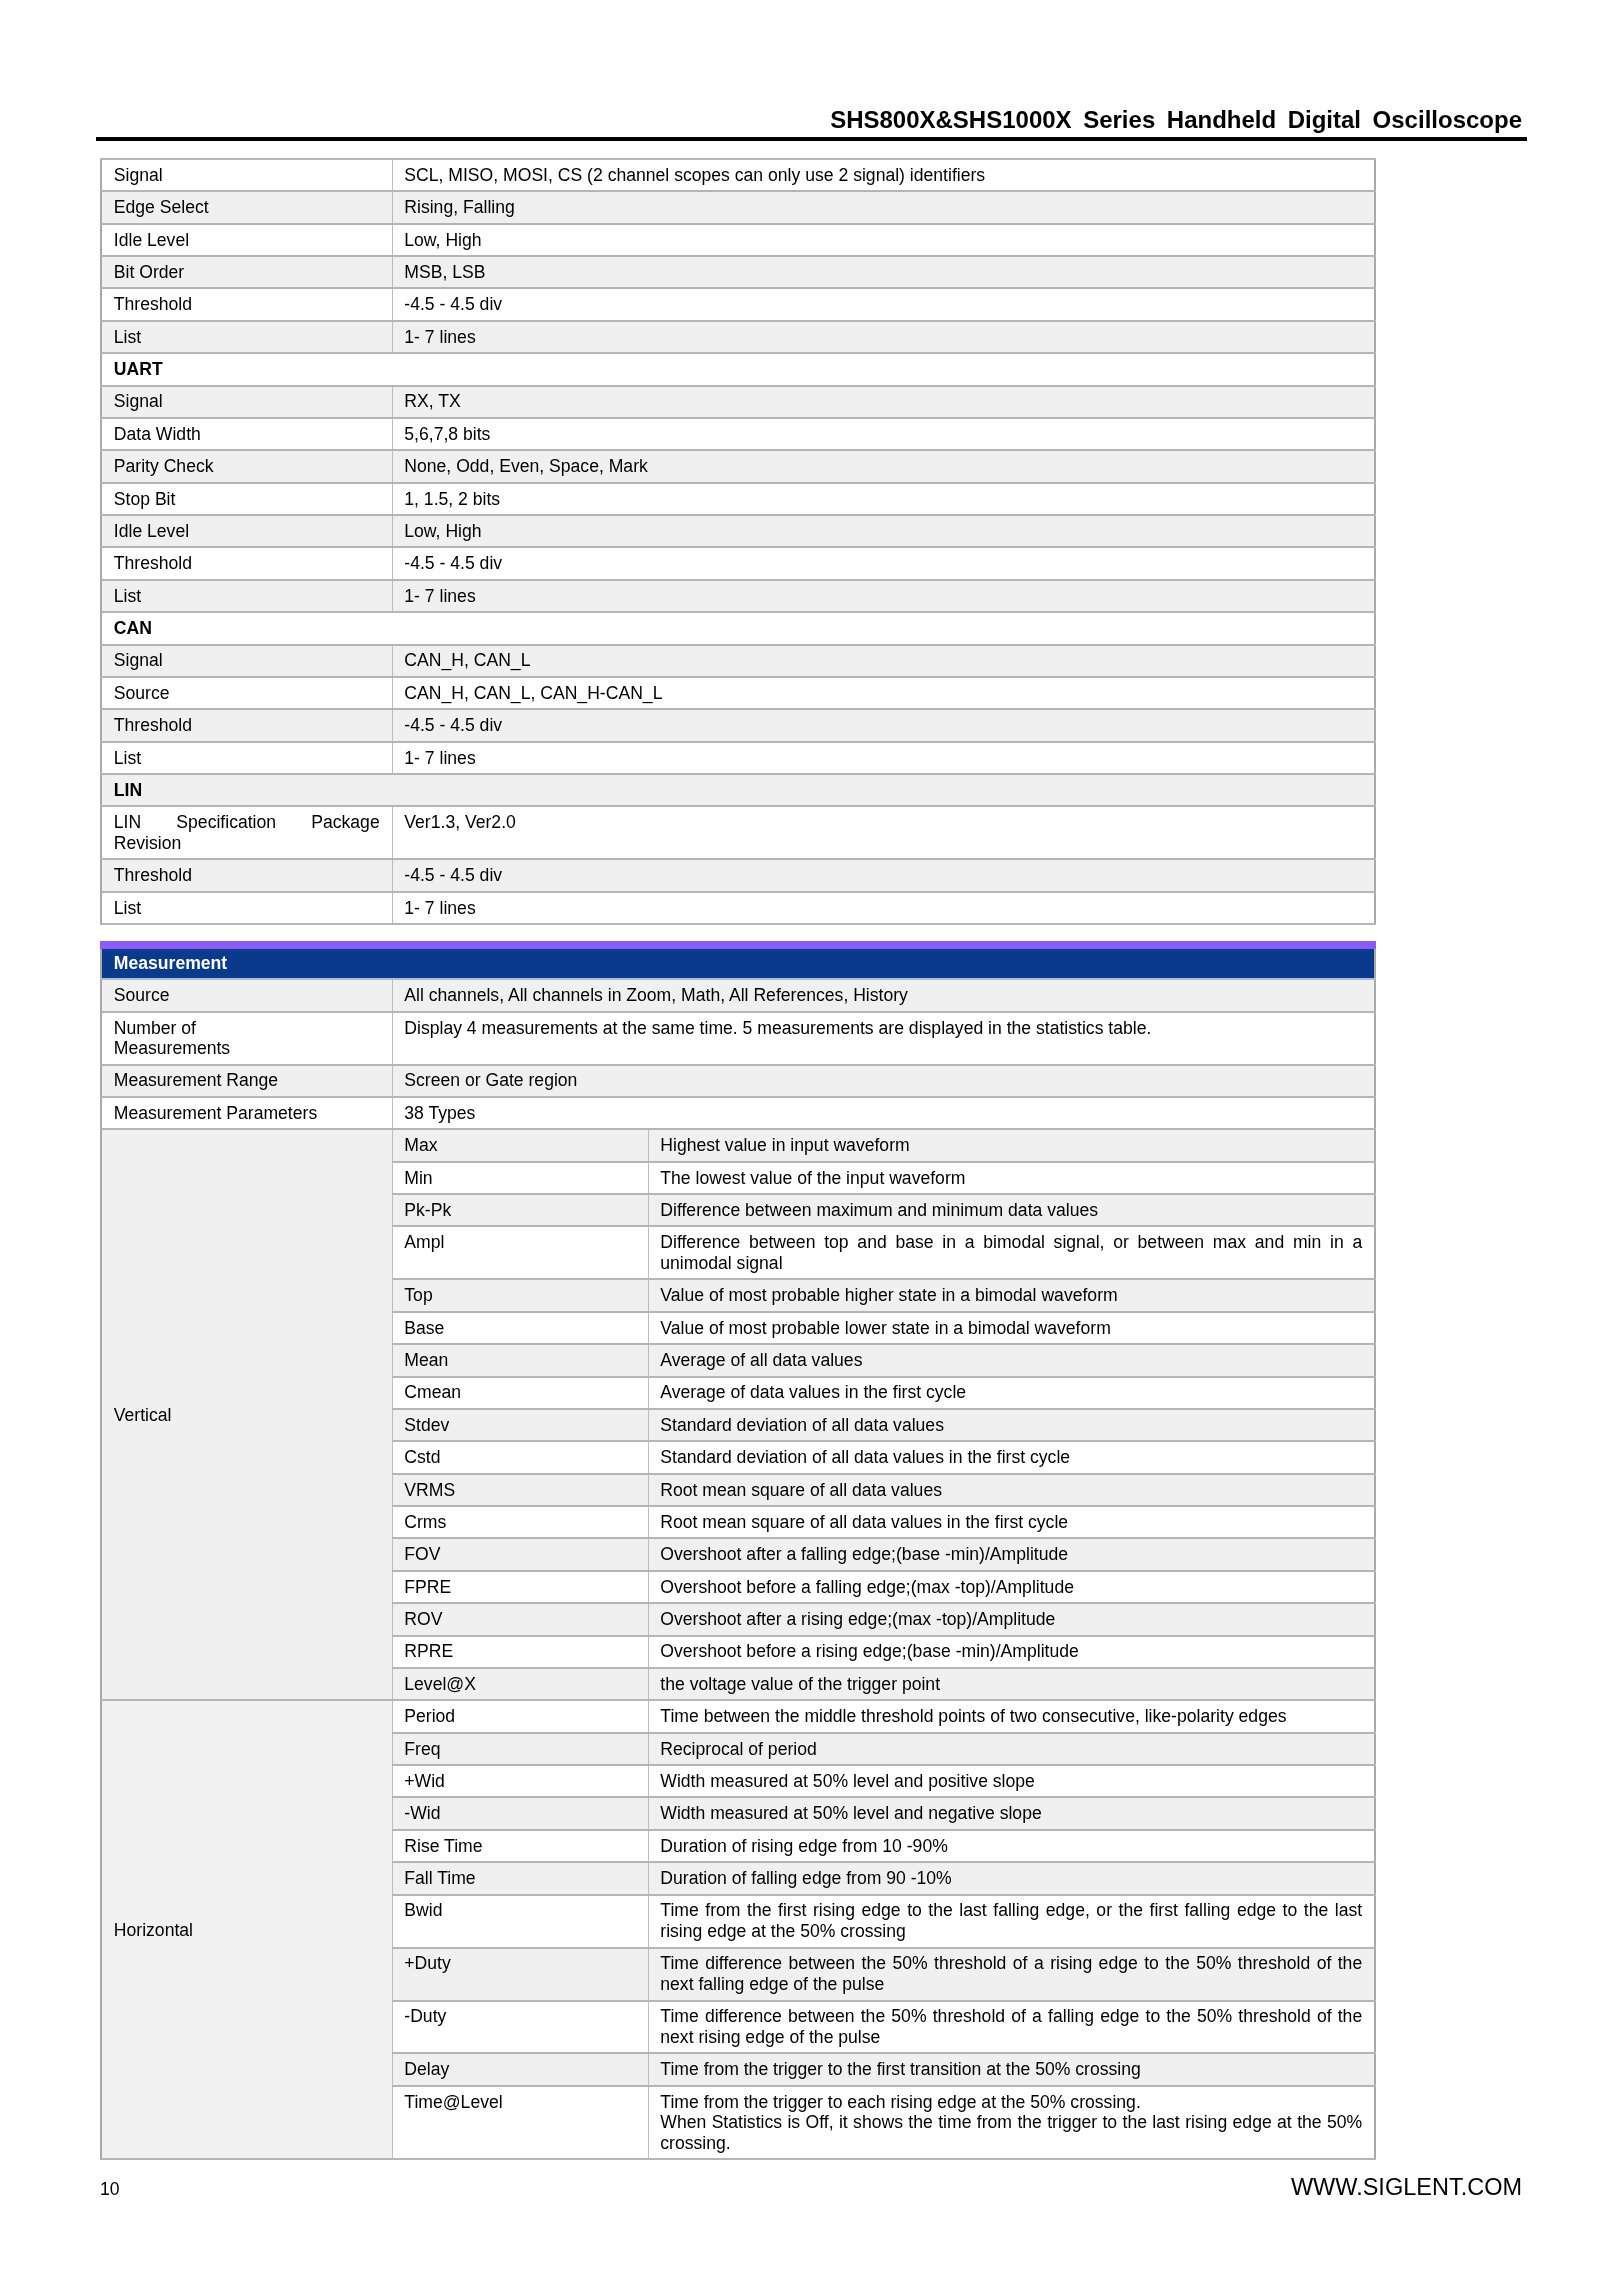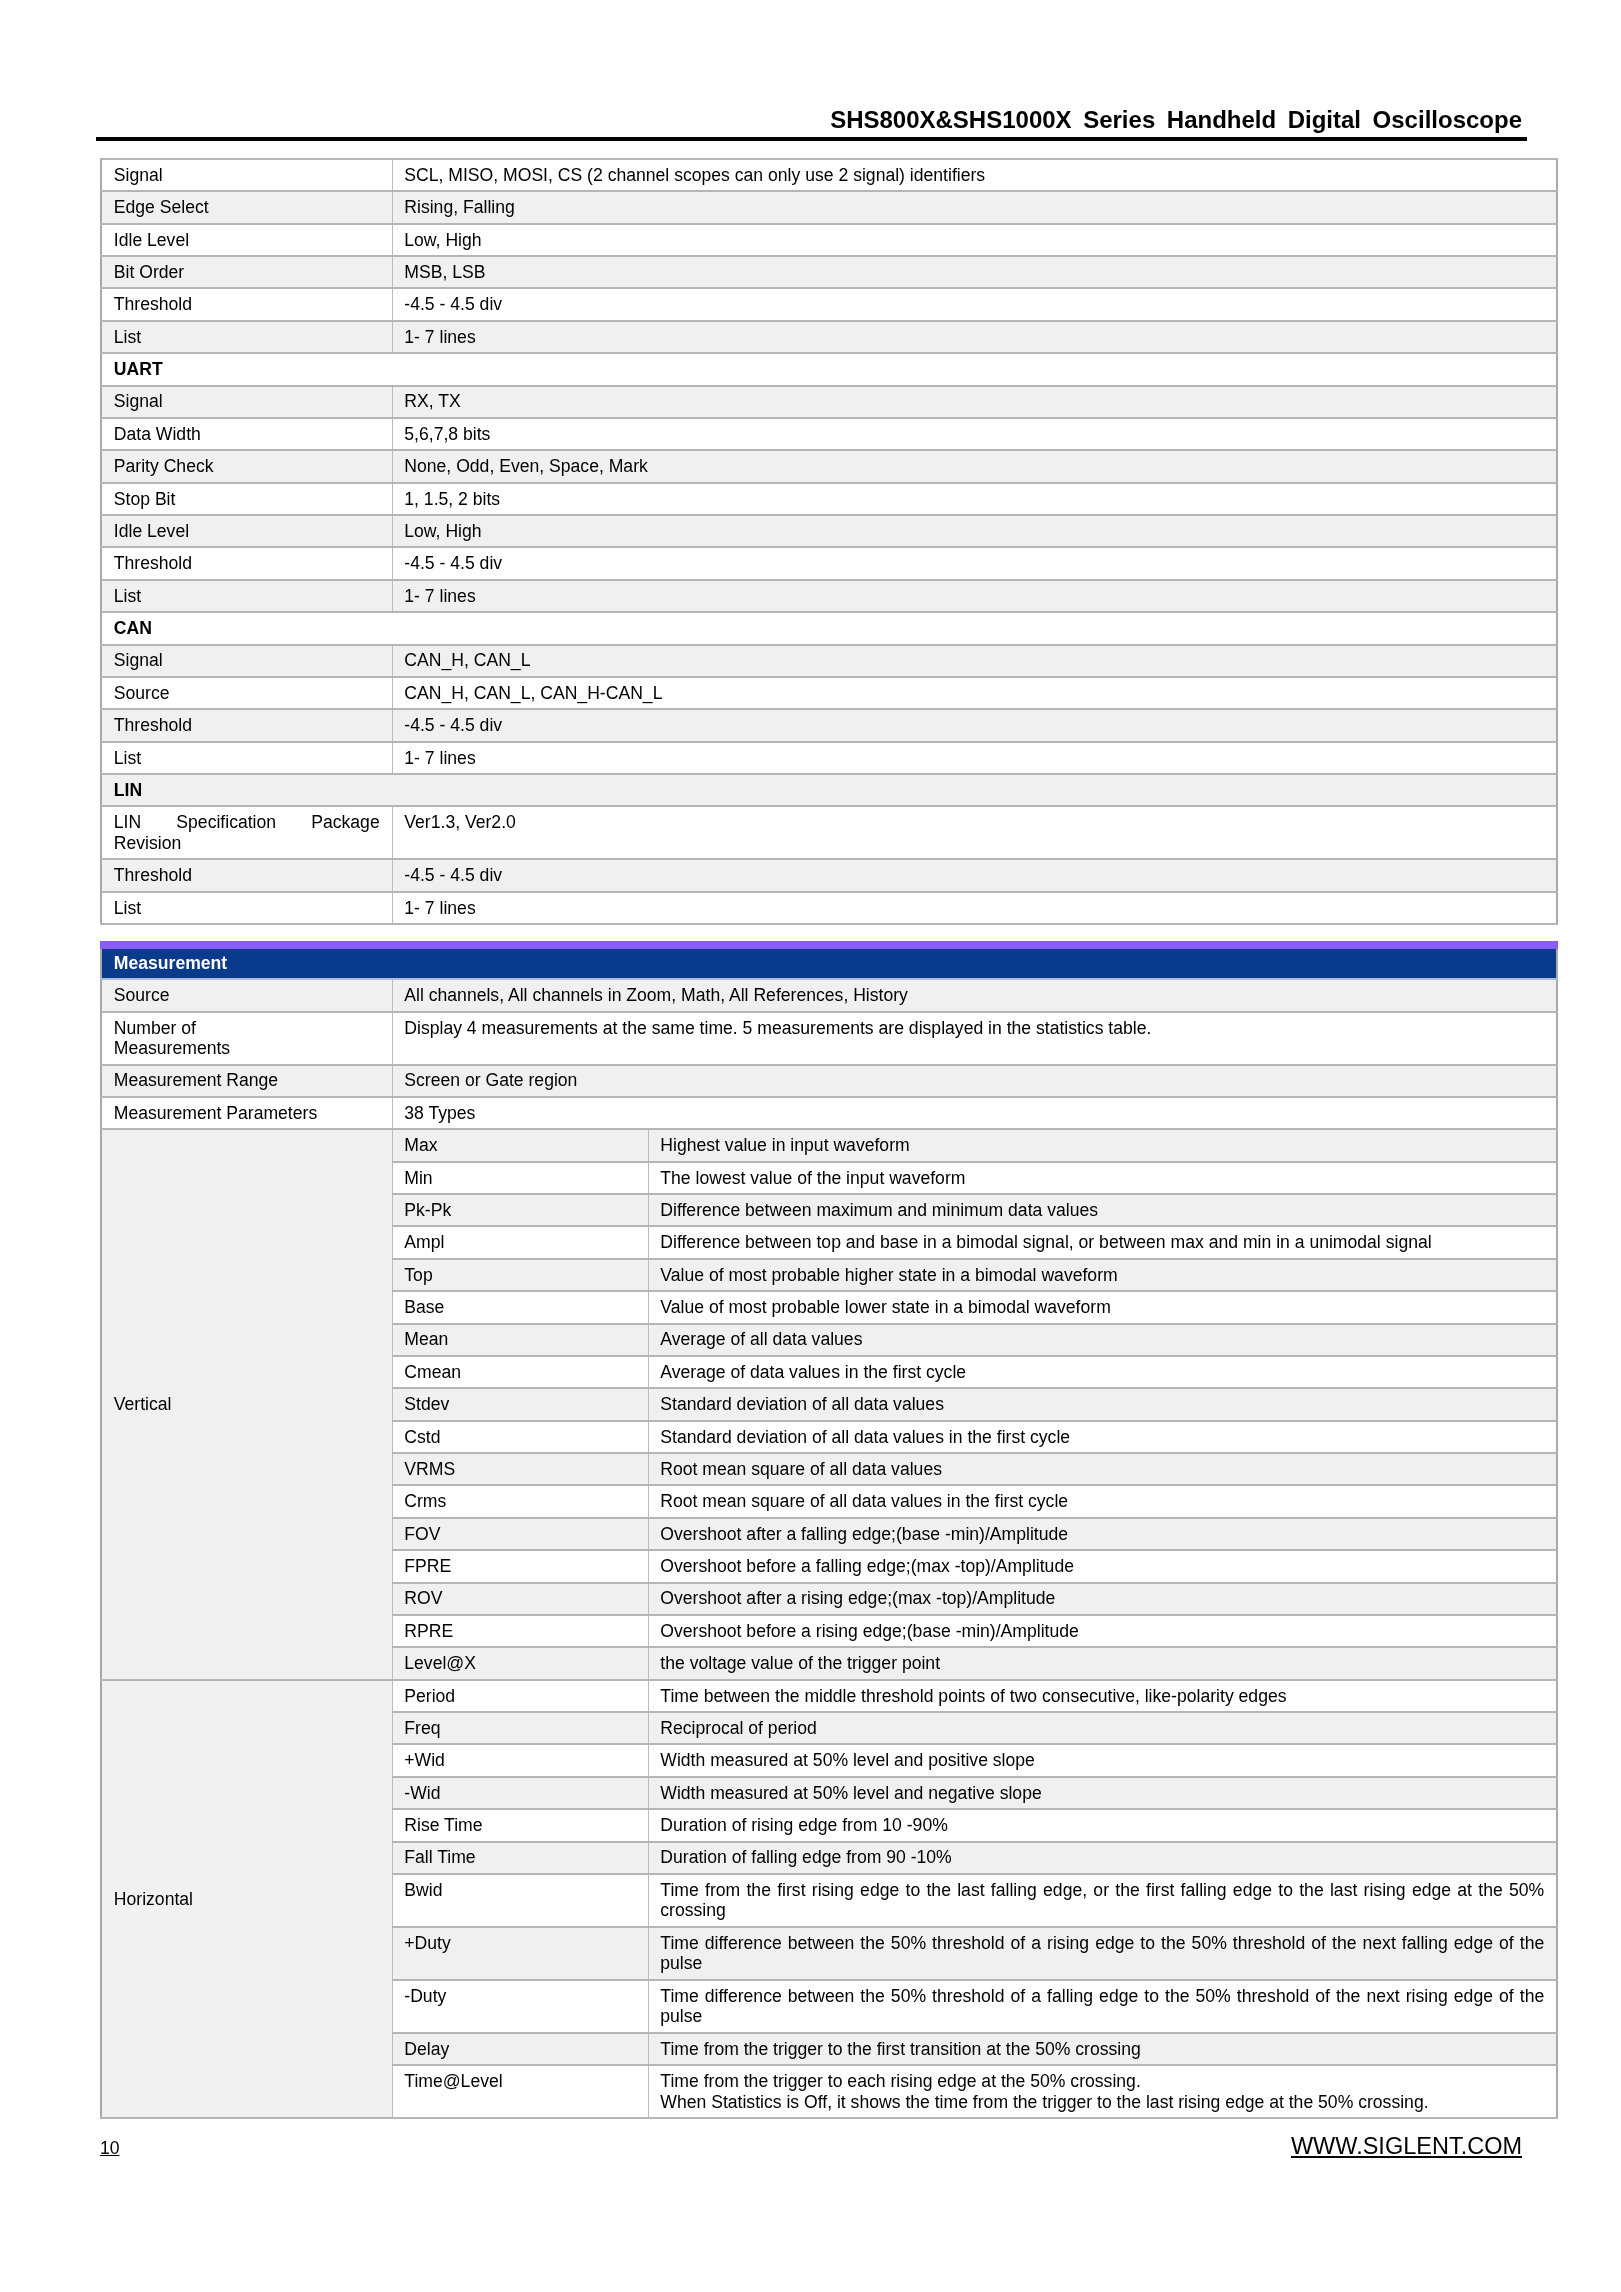--- a/index.html
+++ b/index.html
@@ -10,21 +10,21 @@
   }
   .page{position:absolute;inset:0;}
   .header-title{
     margin:108px 99px 0 100px;
     text-align:right;font-size:24px;font-weight:700;word-spacing:4.9px;
     line-height:23.5px;white-space:nowrap;
   }
   .header-rule{margin:5.9px 94px 0 96px;height:3.9px;background:#000;}
   table.tbl{
     border-collapse:collapse;table-layout:fixed;
-    margin-left:100px;width:1458px;
+    margin-left:100px;width:1276px;
     border:2px solid #a9a9a9;
   }
   .decoder{margin-top:16.7px;}
   .measurement{margin-top:15.7px;}
   td{
     border-left:1px solid #bcbcbc;border-right:1px solid #bcbcbc;
     border-top:2px solid #b5b5b5;border-bottom:2px solid #b5b5b5;
     padding:4.9px 11.8px;font-size:17.6px;line-height:20.6px;
     vertical-align:top;white-space:pre-line;overflow:hidden;
     background:#ffffff;
@@ -33,21 +33,21 @@
   td.label-cell,td.value-cell,td.desc-cell{text-align:justify;}
   td.section-cell{font-weight:700;}
   td.group-cell{vertical-align:middle;background:#f1f1f1;text-align:left;}
   td.blue-bar{
     background:#0a3a8c;color:#ffffff;font-weight:700;
     border-top:8px solid #8b5cf6;border-bottom:2px solid #a9bdd9;
     padding:3.9px 11.8px;line-height:21.6px;
   }
   .footer{
     margin:13.7px 99px 0 100px;
-    display:flex;justify-content:space-between;align-items:baseline;text-decoration:underline;
+    display:flex;justify-content:space-between;align-items:baseline;
   }
   .page-num{font-size:17.6px;}
   .site{font-size:23.5px;letter-spacing:0;}
 </style>
 </head>
 <body>
 
 <div class="page">
 
   <div class="header-title">SHS800X&amp;SHS1000X Series Handheld Digital Oscilloscope</div>

